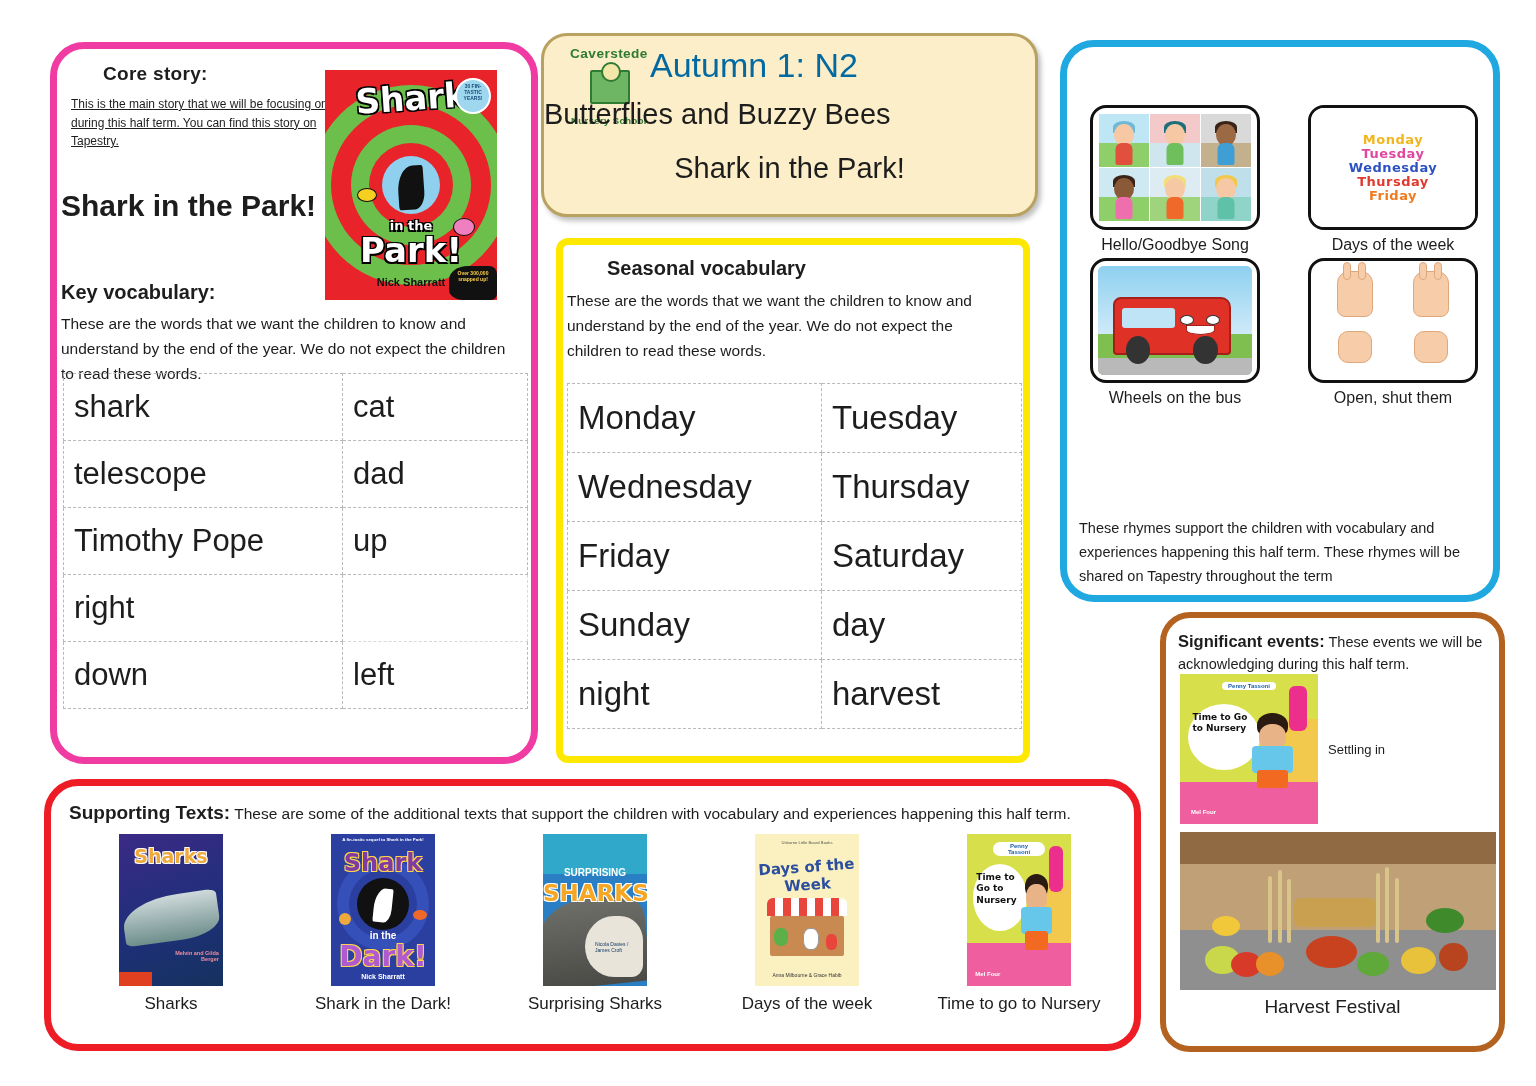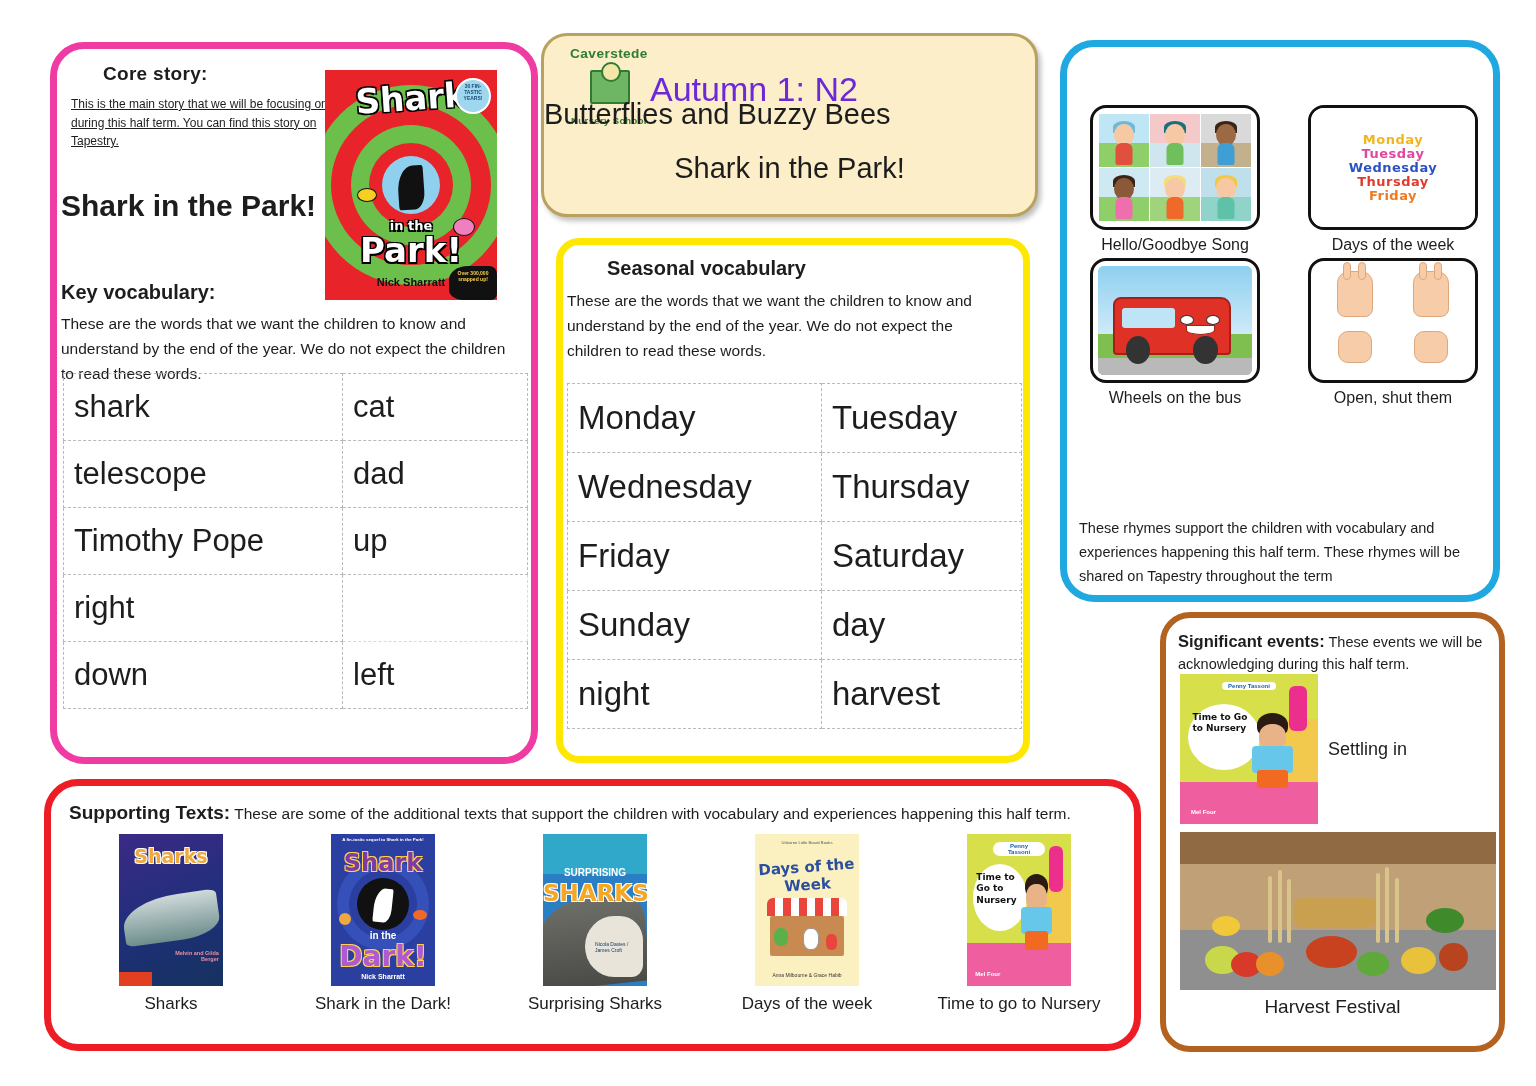--- a/index.html
+++ b/index.html
@@ -60,37 +60,37 @@
     color:#184e78;font-size:5px;font-weight:bold;text-align:center;line-height:1.15;padding-top:4px;box-sizing:border-box;}
   .badge-blob{position:absolute;background:#111;color:#ffd24a;font-size:5px;font-weight:bold;
     text-align:center;line-height:1.2;padding-top:4px;box-sizing:border-box;border-radius:40% 8px 6px 30%;}
 
   
   #title-banner{
     left:541px;top:33px;width:497px;height:184px;
     background:var(--cream);border:3px solid #b9a25f;border-radius:26px;
     box-shadow:3px 4px 5px rgba(0,0,0,.25);
   }
-  #title-banner .line1{position:absolute;left:106px;top:10px;font-size:34px;color:#6d28d9;margin-top:24px;}
+  #title-banner .line1{position:absolute;left:106px;top:10px;font-size:34px;color:#0369a1;}
   #title-banner .line2{position:absolute;left:0;top:62px;width:100%;text-align:left;font-size:29px;}
   #title-banner .line3{position:absolute;left:0;top:116px;width:100%;text-align:center;font-size:29px;}
   .logo{position:absolute;left:20px;top:8px;width:90px;height:88px;}
   .logo .arc-top,.logo .arc-bot{position:absolute;width:100%;text-align:center;color:#2f7b32;
     font-weight:bold;font-size:11px;letter-spacing:.4px;}
   .logo .arc-top{top:2px;font-size:13px;transform:scaleX(1.05);}
   .logo .arc-bot{bottom:6px;font-size:9.5px;}
   .logo .book-sq{position:absolute;left:26px;top:26px;width:36px;height:30px;background:#6fb664;
     border:2px solid #2f7b32;border-radius:2px;}
   .logo .head{position:absolute;left:37px;top:18px;width:16px;height:16px;border-radius:50%;
     background:#f2e7a8;border:2px solid #2f7b32;}
 
   
   #seasonal{
     left:556px;top:238px;width:474px;height:525px;
-    border:7px solid var(--yellow);border-radius:23px;
+    border:7px solid var(--yellow);border-radius:12px;
   }
   .sv-head{position:absolute;left:44px;top:12px;font-size:20px;font-weight:bold;}
   .sv-intro{position:absolute;left:4px;top:44px;width:410px;font-size:15.5px;line-height:1.6;}
   #seasonal .vocab-table{left:4px;top:138px;width:455px;}
   #seasonal .vocab-table td{height:68px;font-size:33px;}
   #seasonal .vocab-table td:first-child{width:243px;}
 
   
   #rhymes{
     left:1060px;top:40px;width:440px;height:562px;
@@ -223,21 +223,21 @@
 
   
   #events{
     left:1160px;top:612px;width:345px;height:440px;
     border:6px solid var(--brown);border-radius:30px;
   }
   .ev-head{position:absolute;left:12px;top:12px;width:318px;font-size:14.5px;line-height:1.45;}
   .ev-head b{font-size:16.5px;}
   .ev-row1{position:absolute;left:14px;top:56px;width:318px;display:flex;align-items:center;gap:10px;}
   .ev-cover{width:138px;height:150px;position:relative;overflow:hidden;}
-  .ev-cap{font-size:18px;}
+  .ev-cap{font-size:13px;}
   .ev-photo{position:absolute;left:14px;top:214px;width:316px;height:158px;overflow:hidden;background:#cdb99a;}
   .ev-cap2{position:absolute;left:0;top:378px;width:100%;text-align:center;font-size:19px;}
 
   
   .harv{position:absolute;inset:0;background:linear-gradient(#8f6a42 0 20%,#c0a077 20% 62%,#8f8f8f 62% 100%);}
   .hv{position:absolute;border-radius:50%;}
   .wheat{position:absolute;bottom:30%;width:4px;background:#d9c58a;border-radius:2px;}
 </style>
 </head>
 <body>

